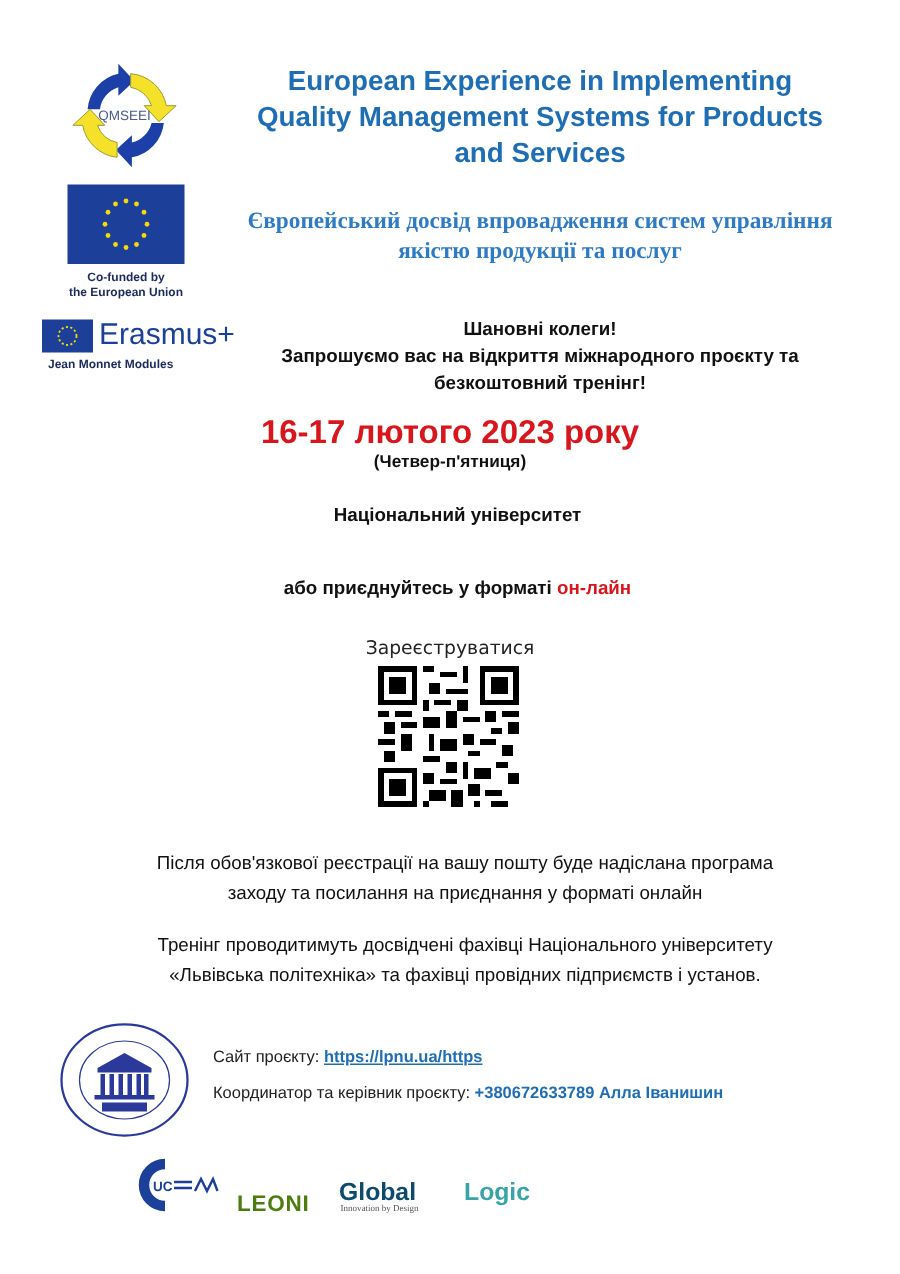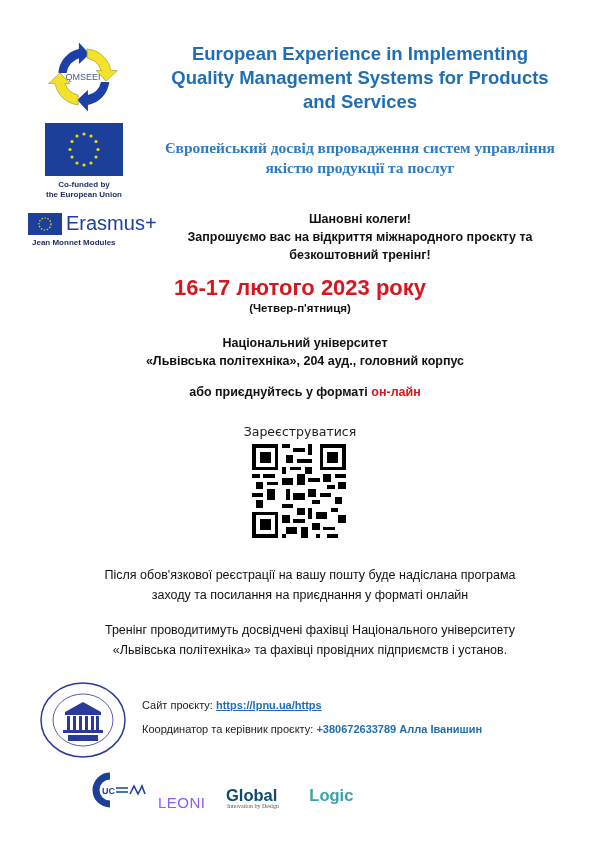--- a/index.html
+++ b/index.html
@@ -78,21 +78,21 @@
       left: 142px; top: 699px; font-size: 11px; color: #222;
     }
     .site-line a { color: #1f6eb3; font-weight: bold; text-decoration: underline; }
     .coord-line {
       left: 142px; top: 723px; font-size: 11px; color: #222;
     }
     .coord-line .blue { color: #1f6eb3; font-weight: bold; }
 
     .ucema { left: 88px; top: 772px; width: 58px; height: 36px; }
     .leoni {
-      left: 158px; top: 794px; font-weight: normal; font-size: 15px; color: #8b5cf6; letter-spacing: 0.5px;
+      left: 158px; top: 794px; font-weight: bold; font-size: 15px; color: #4d7c0f; letter-spacing: 0.5px;
     }
     .globallogic {
       left: 226px; top: 786px; font-size: 16.5px; font-weight: bold; line-height: 18px;
     }
     .gl-global { color: #0c4a6e; margin-top: 12px; }
     .gl-logic { color: #3aa3a8; padding-left: 32px; }
     .gl-tag {
       left: 227px; top: 803px; font-size: 6px; color: #555; font-family: "Liberation Serif", serif;
     }
   </style>
@@ -155,21 +155,20 @@
   <div>Шановні колеги!</div>
   <div>Запрошуємо вас на відкриття міжнародного проєкту та</div>
   <div>безкоштовний тренінг!</div>
 </div>
 
 <div class="abs date">16-17 лютого 2023 року</div>
 <div class="abs days">(Четвер-п'ятниця)</div>
 
 <div class="abs venue">
   <div>Національний університет</div>
-  <div>«Львівська політехніка», 204 ауд., головний корпус</div>
 </div>
 
 <div class="abs online">
   <span>або приєднуйтесь у форматі </span><span class="red">он-лайн</span>
 </div>
 
 <div class="abs register">Зареєструватися</div>
 
 <svg class="abs qr" viewBox="0 0 25 25" shape-rendering="crispEdges">
   <rect width="25" height="25" fill="#fff"></rect>

